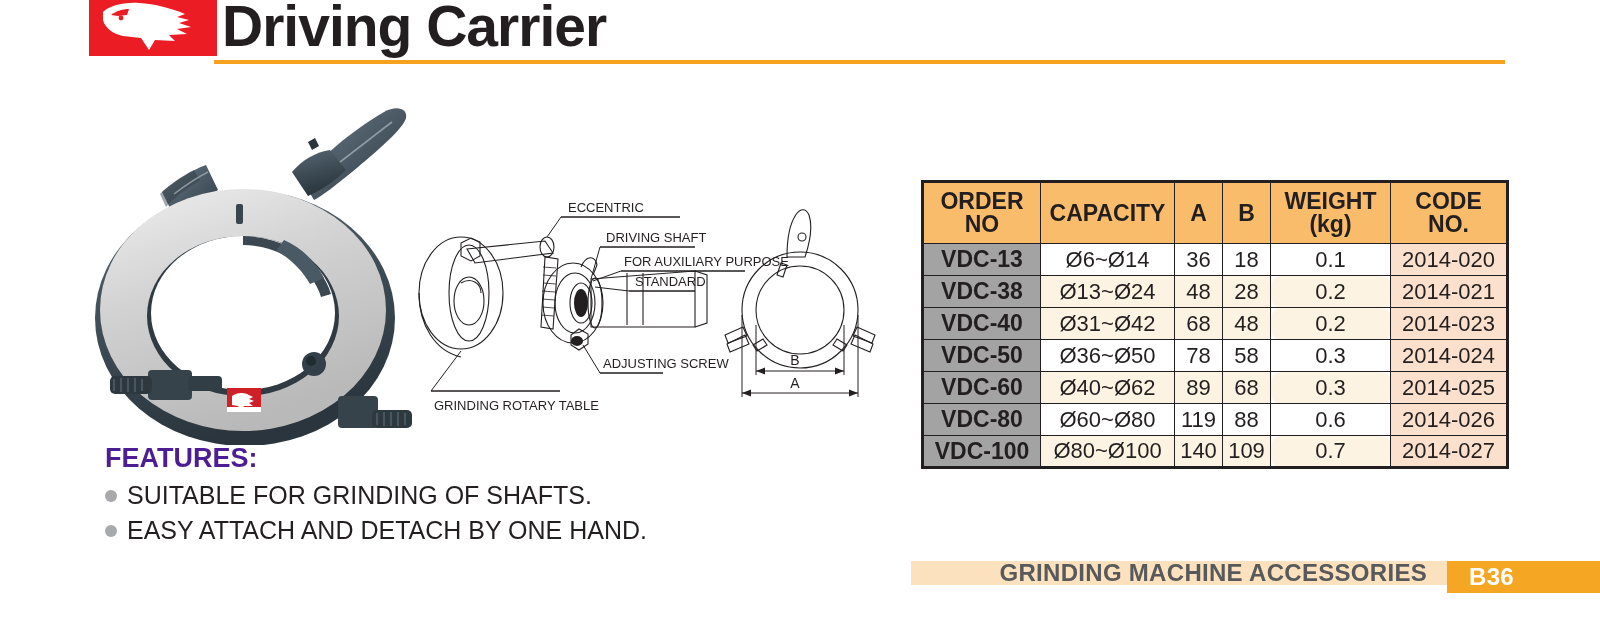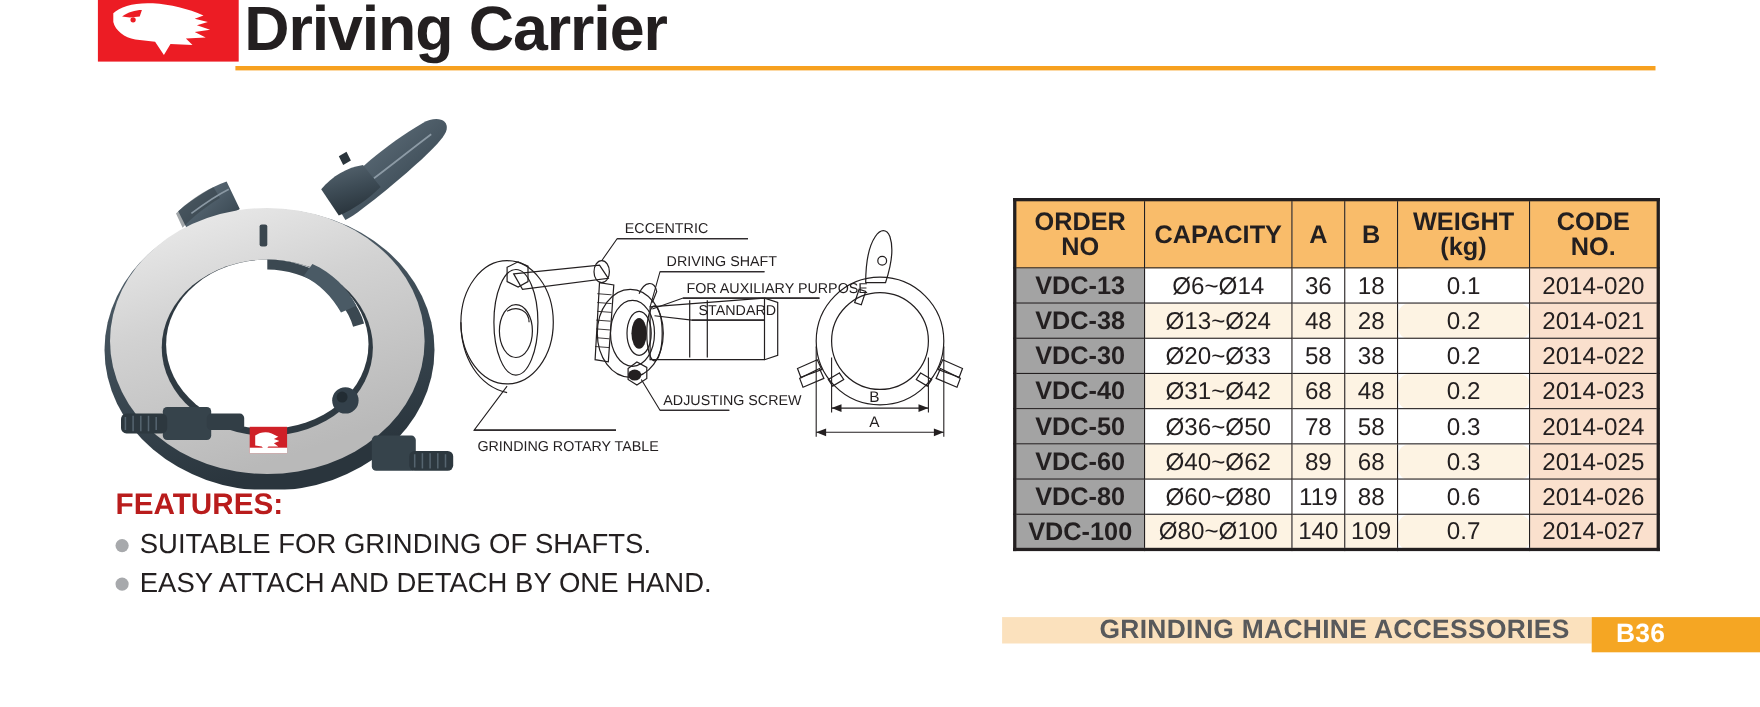--- a/index.html
+++ b/index.html
@@ -57,21 +57,21 @@
   }
   #diagram svg { display: block; width: 510px; height: 265px; }
 
   
   #features {
     position: absolute; left: 105px; top: 443px;
     width: 700px;
   }
   #features-title {
     font-size: 27px; font-weight: bold;
-    color: #b91c1c;
+    color: #4c1d95;
     letter-spacing: 0px;
     margin: 0 0 7px 0;
   }
   .feature-item {
     display: flex; align-items: center;
     font-size: 25px;
     color: #231f20;
     margin-bottom: 6px;
     letter-spacing: 0px;
     white-space: nowrap;
@@ -409,28 +409,20 @@
             <td class="c-code">2014-020</td>
           </tr>
           <tr class="even">
             <td class="c-order">VDC-38</td>
             <td class="c-cap">Ø13~Ø24</td>
             <td class="c-a">48</td>
             <td class="c-b">28</td>
             <td class="c-w">0.2</td>
             <td class="c-code">2014-021</td>
           </tr>
-          <tr class="odd">
-            <td class="c-order">VDC-30</td>
-            <td class="c-cap">Ø20~Ø33</td>
-            <td class="c-a">58</td>
-            <td class="c-b">38</td>
-            <td class="c-w">0.2</td>
-            <td class="c-code">2014-022</td>
-          </tr>
           <tr class="even">
             <td class="c-order">VDC-40</td>
             <td class="c-cap">Ø31~Ø42</td>
             <td class="c-a">68</td>
             <td class="c-b">48</td>
             <td class="c-w">0.2</td>
             <td class="c-code">2014-023</td>
           </tr>
           <tr class="odd">
             <td class="c-order">VDC-50</td>

